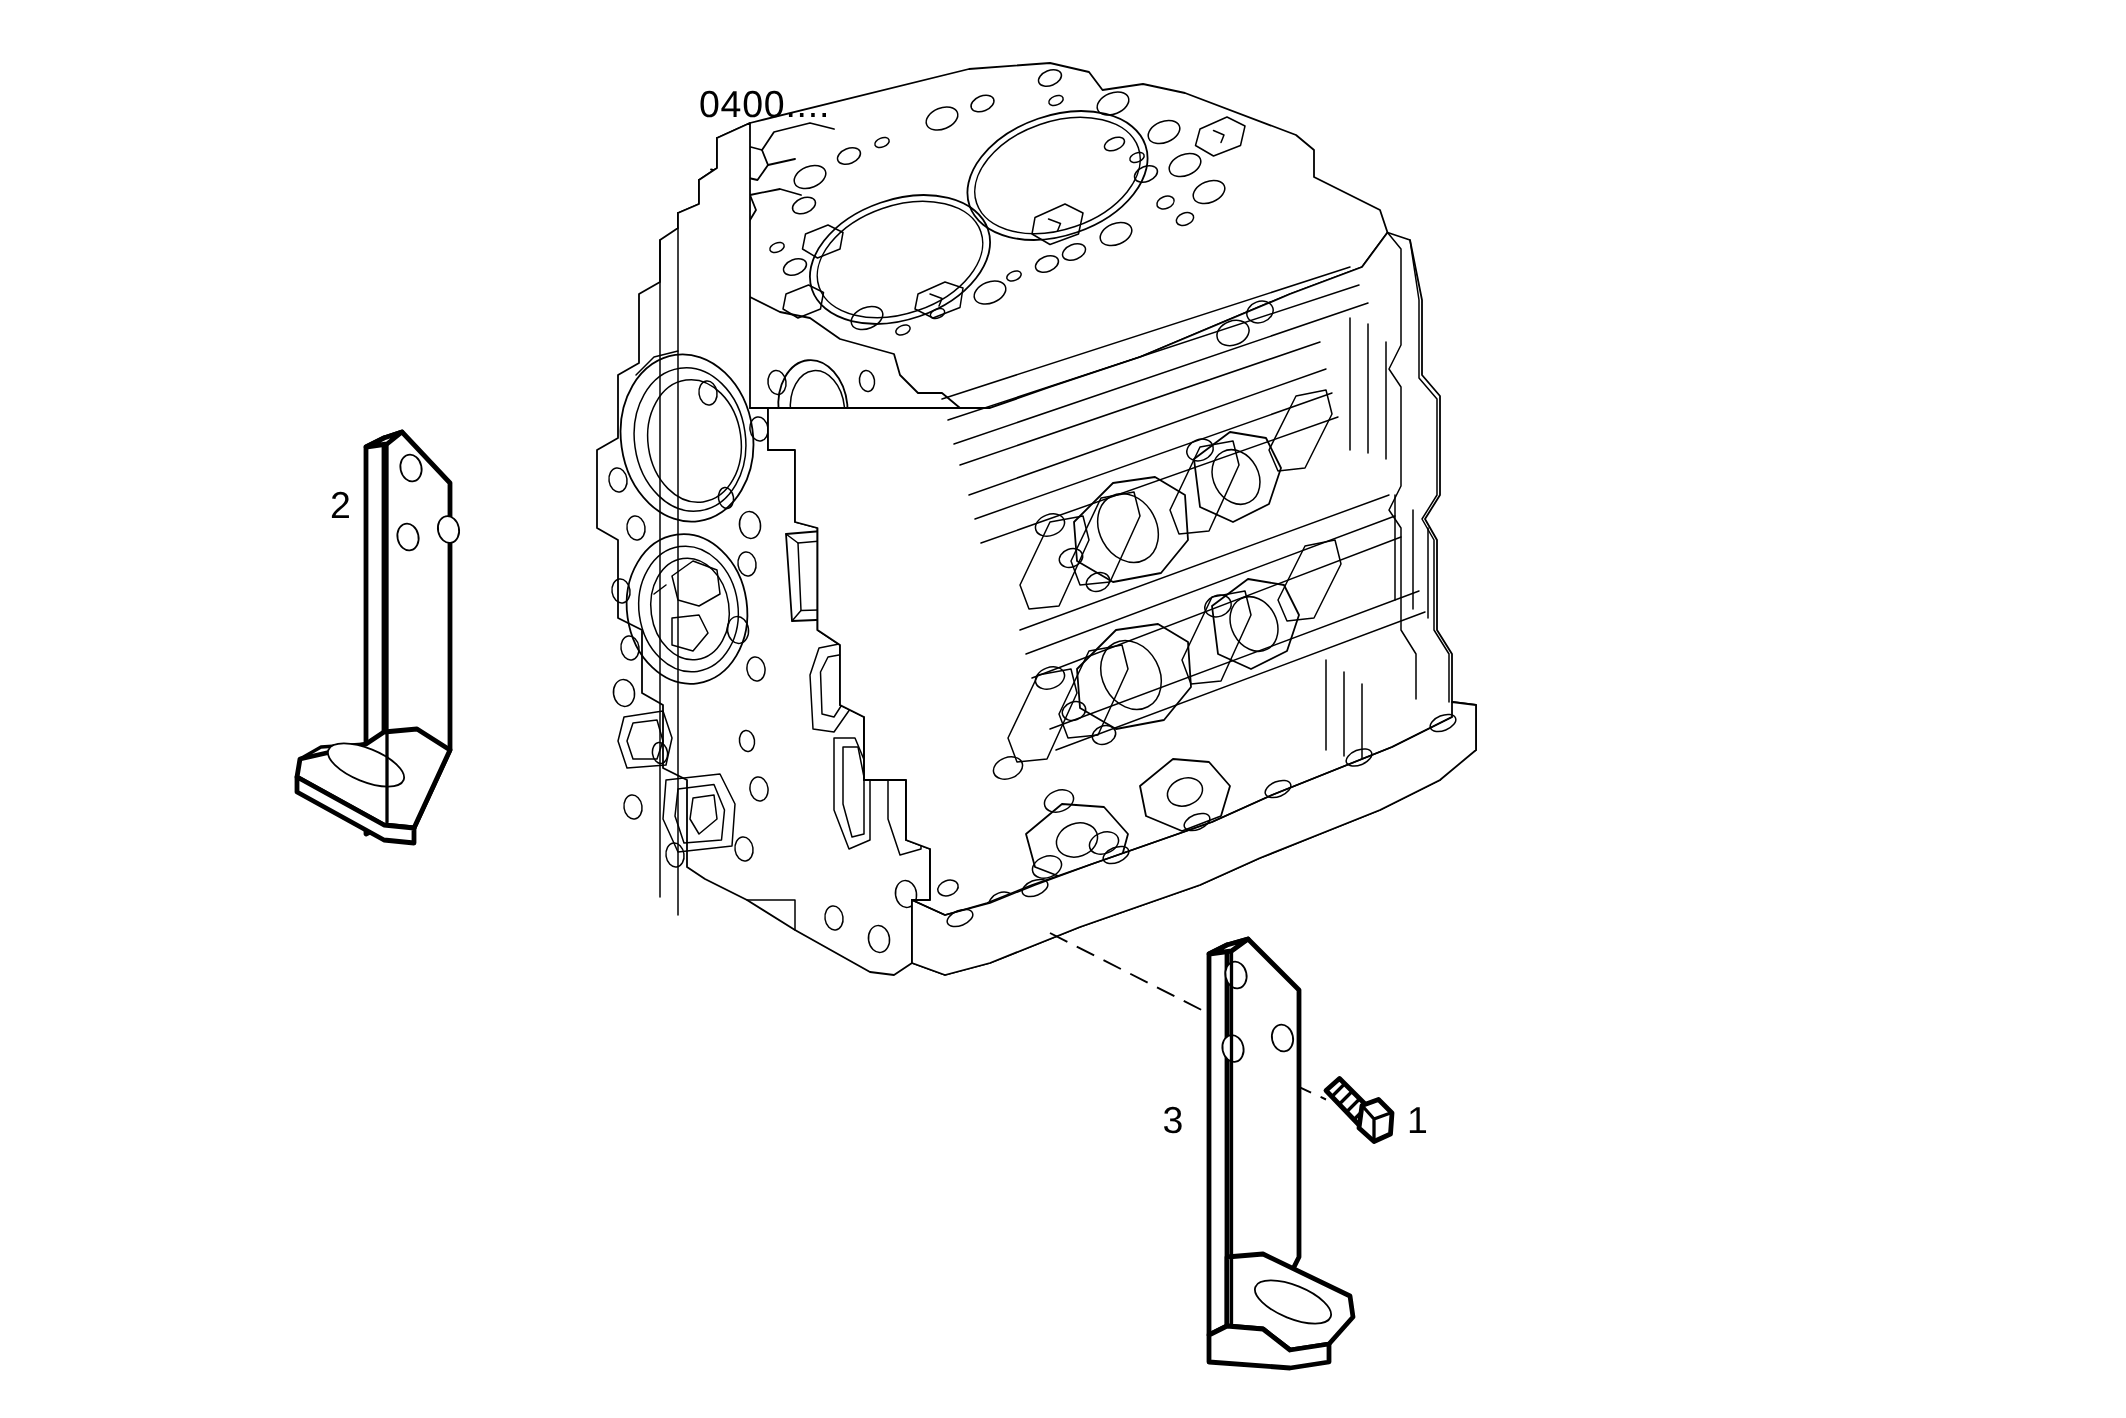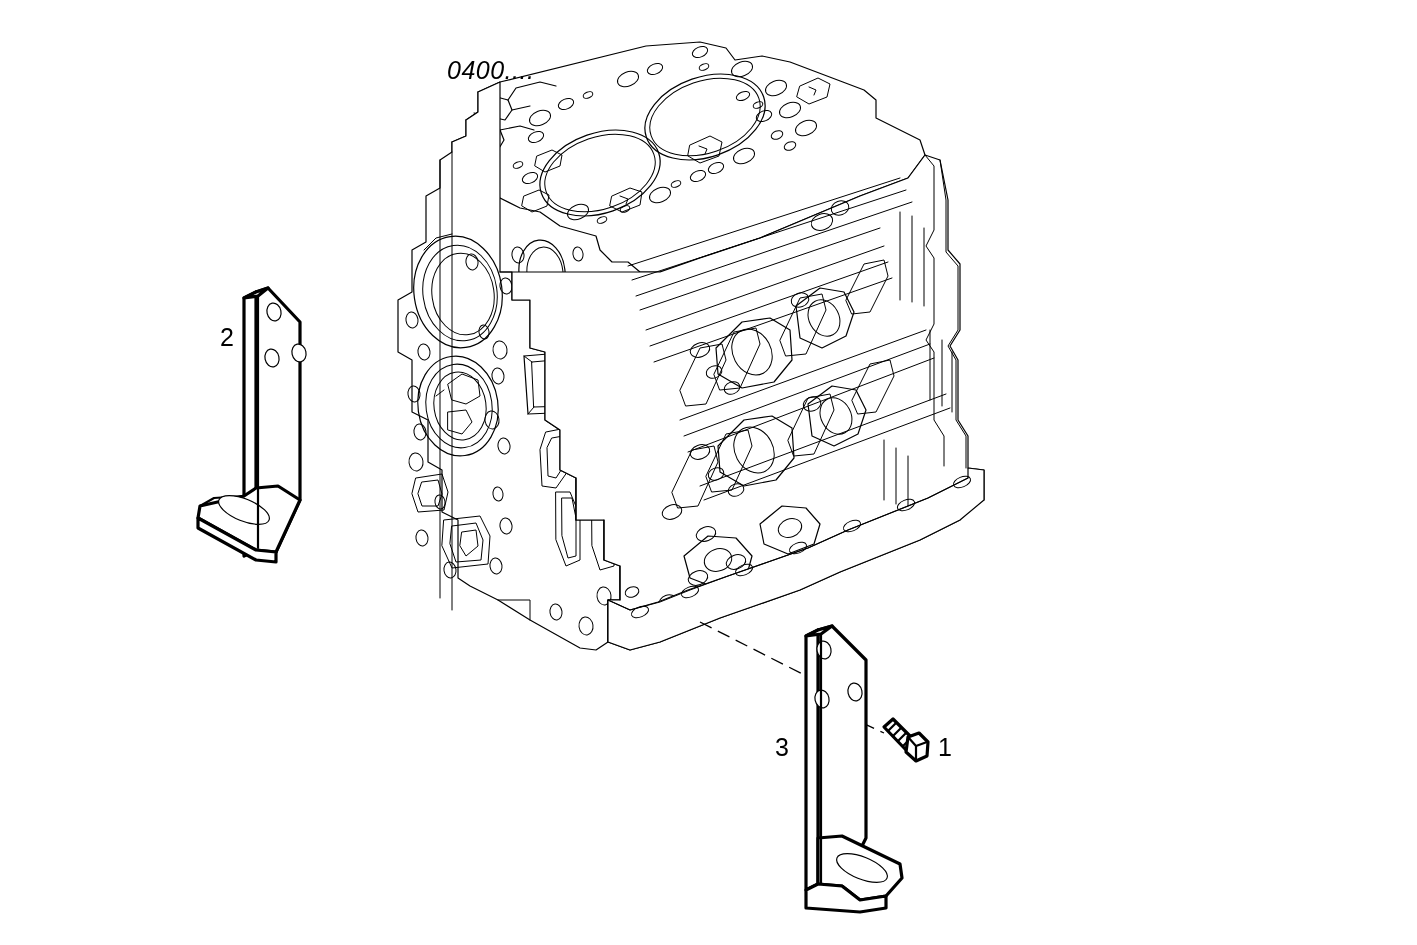--- a/index.html
+++ b/index.html
@@ -352,21 +352,21 @@
       <path class="fillw-bold" d="M884,727 L893,719 L916,742 L907,751 Z"></path>
 
       <path class="ln-med" d="M888,731 L896,723 M893,736 L901,728 M898,741 L906,733 M903,746 L911,738"></path>
 
       <path class="fillw-bold" d="M908,737 L919,733 L928,742 L927,756 L916,761 L906,752 Z"></path>
       <path class="ln-med" d="M908,737 L916,746 L916,761 M916,746 L927,742"></path>
     </g>
 
   </svg>
 
-  <div class="ref-label" style="left:447px; top:58px;font-style:italic;">0400....</div>
+  <div class="ref-label" style="left:466px; top:58px;">0400....</div>
 
   <div class="callout" style="left:220px; top:325px;">2</div>
 
   <div class="callout" style="left:775px; top:735px;">3</div>
 
   <div class="callout" style="left:938px; top:735px;">1</div>
 
 </div>
 
 </body></html>

